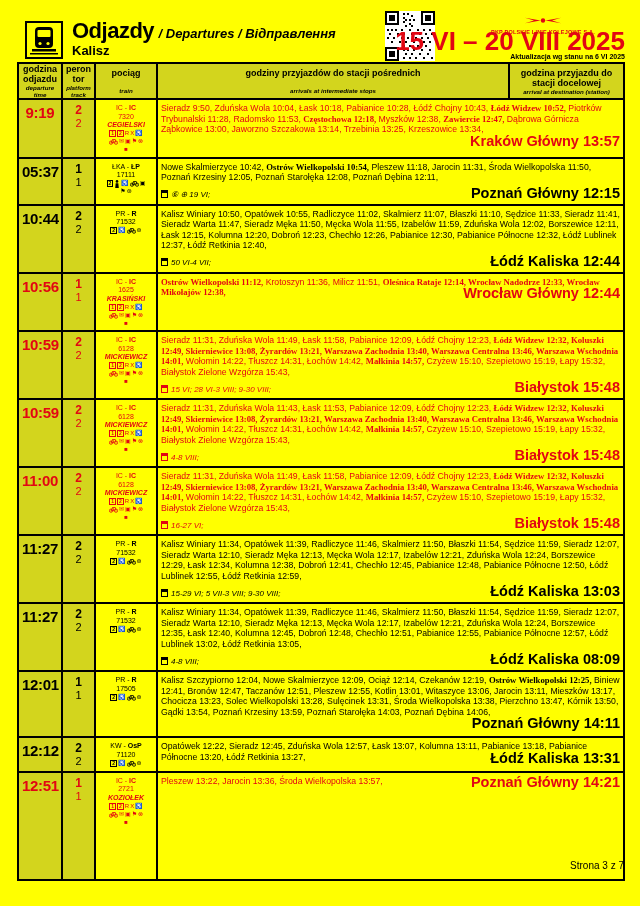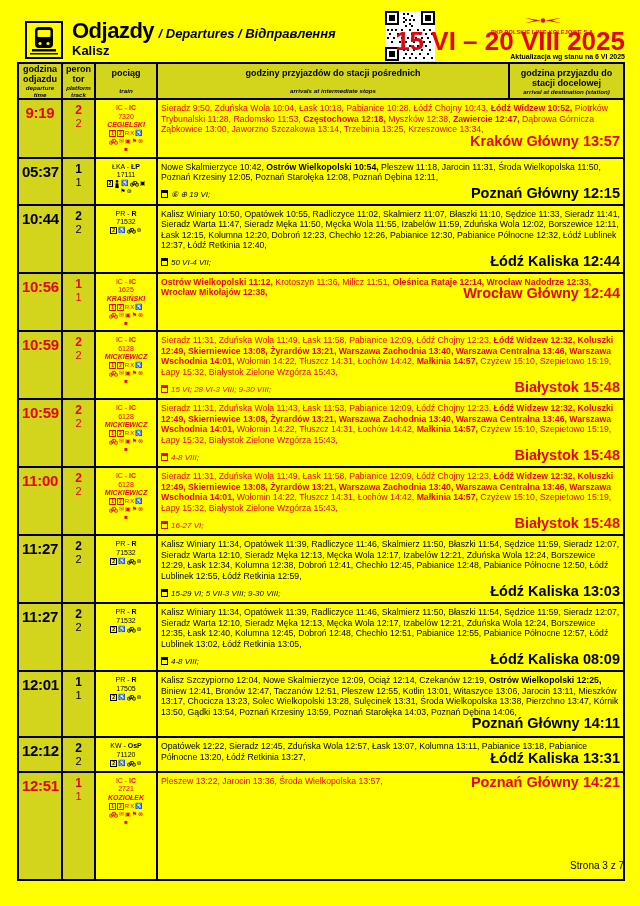--- a/index.html
+++ b/index.html
@@ -43,21 +43,21 @@
   .p-num{font-size:12px;font-weight:bold;line-height:13px;}
   .t-num{font-size:11px;line-height:12px;}
   td.c-train{text-align:center;font-size:7px;line-height:8.5px;padding-top:4px;}
   .t-name{font-style:italic;font-weight:bold;font-size:7px;}
   .icon-row{line-height:8px;white-space:nowrap;}
   .ic{display:inline-block;font-size:6px;line-height:7px;margin:0 0.5px;vertical-align:middle;}
   .ic.bx{border:1px solid currentColor;font-size:5px;line-height:5px;padding:0 1px;font-weight:bold;}
   .ic svg{vertical-align:middle;}
   td.c-stops{font-size:8.7px;line-height:10.5px;}
   .stops-text{text-align:left;}
-  .b{font-weight:bold;}
+  .b{font-weight:bold;font-family:Liberation Serif, serif;}
   .dest{font-weight:bold;font-size:14.5px;line-height:16px;white-space:nowrap;}
   .dest.fl{float:right;margin-left:10px;position:relative;top:-2px;}
   .bottom{display:flex;justify-content:space-between;align-items:flex-end;margin-top:2px;}
   .cal{font-size:8px;font-style:italic;white-space:nowrap;}
   .cal-icon{display:inline-block;width:7px;height:8px;border:1px solid currentColor;border-top:3px solid;margin-right:3px;vertical-align:-1px;}
   tr.red{color:var(--red);margin-left:47px;}
   tr.row:last-child td.c-stops{height:108px;}
   
   .footer{position:absolute;right:16px;bottom:35px;font-size:10px;}
 </style>

